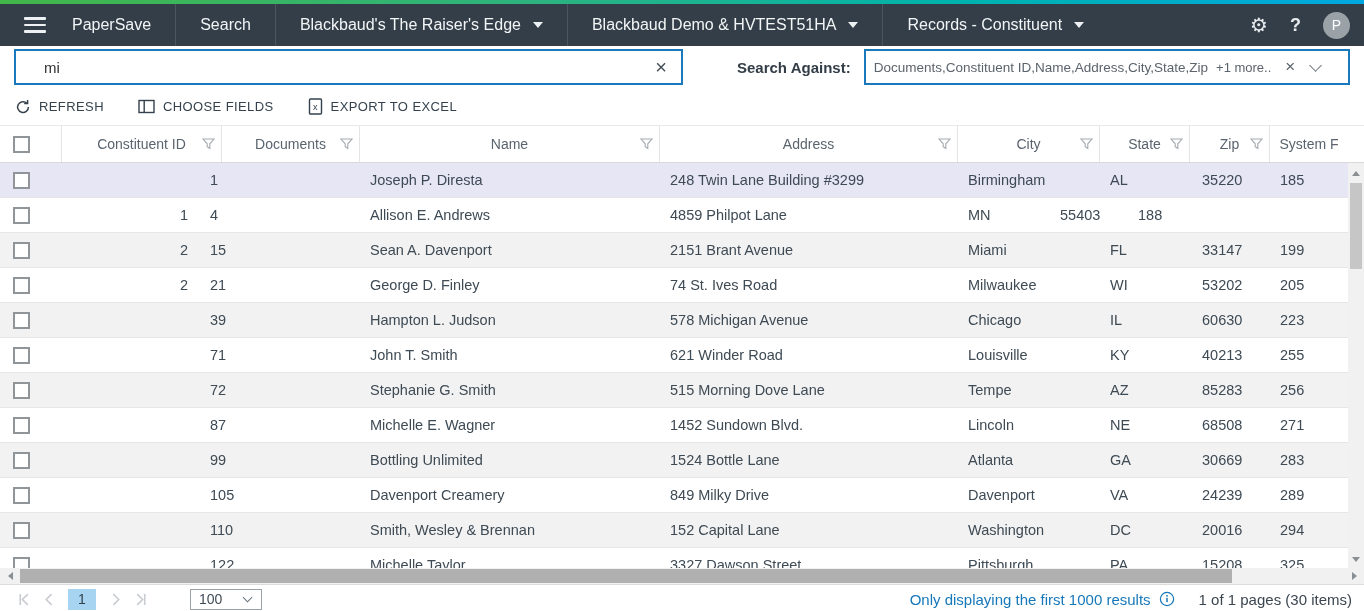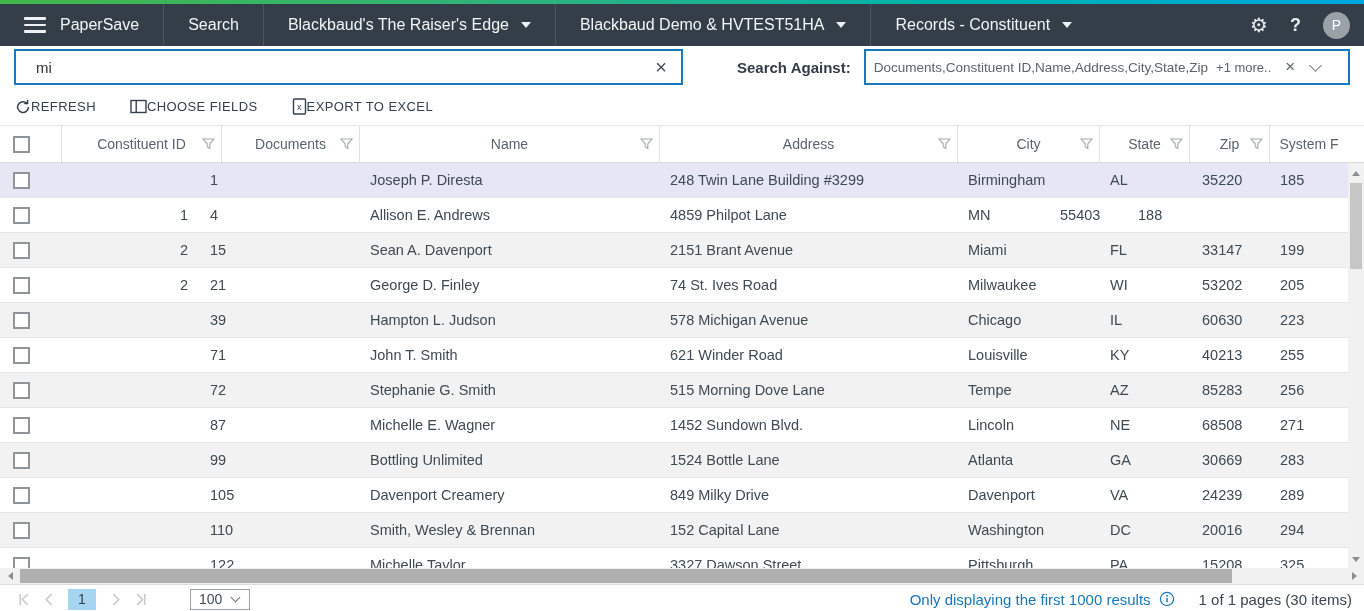--- a/index.html
+++ b/index.html
@@ -6,44 +6,44 @@
   html,body { width:1364px; height:611px; overflow:hidden; background:#fff;
     font-family:"Liberation Sans", sans-serif; }
   .page { position:relative; width:1364px; height:611px; }
 
   
   .topstrip { height:4px; background:linear-gradient(to right,#43b649 0%,#2cb380 40%,#00b3ad 70%,#01a7e1 100%); }
 
   
   .nav { height:42px; background:#333e48; display:flex; align-items:stretch; color:#f2f5f6; }
   .nav-item { display:flex; align-items:center; padding:0 24px; border-right:1px solid #4b555e; font-size:16px; cursor:pointer; white-space:nowrap; }
-  .brand { gap:14px; }
+  .brand { gap:26px; }
   .burger { width:22px; display:flex; flex-direction:column; gap:4px; }
   .burger span { height:2.5px; background:#eef1f3; border-radius:1px; }
   .caret { width:0; height:0; border-left:5px solid transparent; border-right:5px solid transparent; border-top:6px solid #eef1f3; margin-left:12px; }
   .nav-right { margin-left:auto; display:flex; align-items:center; gap:22px; padding-right:14px; border-right:none; }
   .gear { font-family:"DejaVu Sans", sans-serif; font-size:20px; color:#e8ecee; cursor:pointer; }
   .help { font-size:18px; font-weight:bold; color:#e8ecee; cursor:pointer; }
   .avatar { width:27px; height:27px; border-radius:50%; background:#9aa2a8; color:#fff; font-size:14px; display:flex; align-items:center; justify-content:center; cursor:pointer; }
 
   
   .searchrow { height:42px; display:flex; align-items:center; padding-left:14px; background:#fff; }
   .search-box { width:669px; height:36px; border:2px solid #1a78bc; display:flex; align-items:center; }
-  .search-box input { flex:1; border:none; outline:none; font-size:15px; color:#333; padding:0 20px; font-family:"Liberation Sans", sans-serif; background:transparent; }
+  .search-box input { flex:1; border:none; outline:none; font-size:15px; color:#333; padding:0 28px; font-family:"Liberation Sans", sans-serif; background:transparent; }
   .clear-x { font-size:20px; color:#444e57; padding:0 14px; cursor:pointer; line-height:1; }
   .sa-label { font-size:15px; font-weight:bold; color:#333d47; margin-left:54px; white-space:nowrap; }
   .sa-box { margin-left:13px; width:486px; height:36px; border:2px solid #1a78bc; display:flex; align-items:center; padding:0 10px 0 8px; }
   .sa-value { font-size:13.5px; color:#5b646c; white-space:nowrap; overflow:hidden; }
   .sa-more { font-size:13px; color:#5b646c; margin-left:8px; white-space:nowrap; }
   .sa-x { font-size:17px; color:#5b646c; margin-left:14px; cursor:pointer; }
   .chev { width:9px; height:9px; border-right:1.8px solid #6d767e; border-bottom:1.8px solid #6d767e; transform:rotate(45deg); margin:-4px 4px 0 16px; cursor:pointer; }
 
   
   .toolbar { height:37px; display:flex; align-items:center; gap:34px; padding-left:15px; background:#fff; }
-  .tbtn { display:flex; align-items:center; font-size:13px; letter-spacing:.4px; color:#35424d; cursor:pointer; }
+  .tbtn { display:flex; align-items:center; gap:8px; font-size:13px; letter-spacing:.4px; color:#35424d; cursor:pointer; }
 
   
   .tablewrap { position:absolute; top:125px; left:0; width:1364px; height:443px; overflow:hidden; border-top:1px solid #e9e9e9; }
   .thead { height:37px; display:flex; border-bottom:1px solid #d9d9d9; background:#fff; }
   .hcell { position:relative; display:flex; align-items:center; justify-content:center; border-right:1px solid #e4e4e4; color:#5a646e; font-size:14px; cursor:pointer; }
   .hcell .funnel { position:absolute; right:6px; top:12px; }
   .tbody { height:406px; overflow:hidden; }
   .trow { display:flex; height:35px; border-bottom:1px solid #e6e6e6; background:#fff; cursor:pointer; }
   .trow.stripe { background:#f2f2f2; }
   .trow.selected { background:#e6e6f5; }
@@ -72,21 +72,21 @@
   
   .hscroll { position:absolute; top:568px; left:0; width:1364px; height:16px; background:#f1f1f1; }
   .hthumb { position:absolute; left:20px; top:1px; width:1212px; height:14px; background:#b0b0b0; }
   .hscroll .arr-l { position:absolute; left:2px; top:0; width:16px; height:16px; display:flex; align-items:center; justify-content:center; cursor:pointer; }
   .hscroll .arr-r { position:absolute; right:2px; top:0; width:16px; height:16px; display:flex; align-items:center; justify-content:center; cursor:pointer; }
 
   
   .pager { position:absolute; top:584px; left:0; width:1364px; height:27px; background:#fff; border-top:1px solid #dcdcdc; display:flex; align-items:center; padding:2px 8px 0 10px; }
   .pbtn { display:flex; align-items:center; justify-content:center; width:26px; height:22px; cursor:pointer; }
   .page-num { width:28px; height:21px; background:#a6d4f1; color:#33414b; font-size:14px; display:flex; align-items:center; justify-content:center; margin:0 6px; cursor:pointer; }
-  .psize { margin-left:36px; width:60px; height:21px; border:1px solid #9aa1a7; display:flex; align-items:center; padding:0 8px; font-size:14px; color:#3f4b56; cursor:pointer; }
+  .psize { margin-left:36px; width:72px; height:21px; border:1px solid #9aa1a7; display:flex; align-items:center; padding:0 8px; font-size:14px; color:#3f4b56; cursor:pointer; }
   .psize .chev2 { width:7px; height:7px; border-right:1.6px solid #6b757d; border-bottom:1.6px solid #6b757d; transform:rotate(45deg); margin:-3px 2px 0 auto; }
   .pright { margin-left:auto; display:flex; align-items:center; gap:8px; padding-right:4px; white-space:nowrap; }
   .notice { color:#1778ba; font-size:15px; cursor:pointer;text-align:center; }
   .summary { color:#3c4650; font-size:15px; margin-left:16px; }
 </style>
 </head>
 <body>
 
 <div class="page">
 

